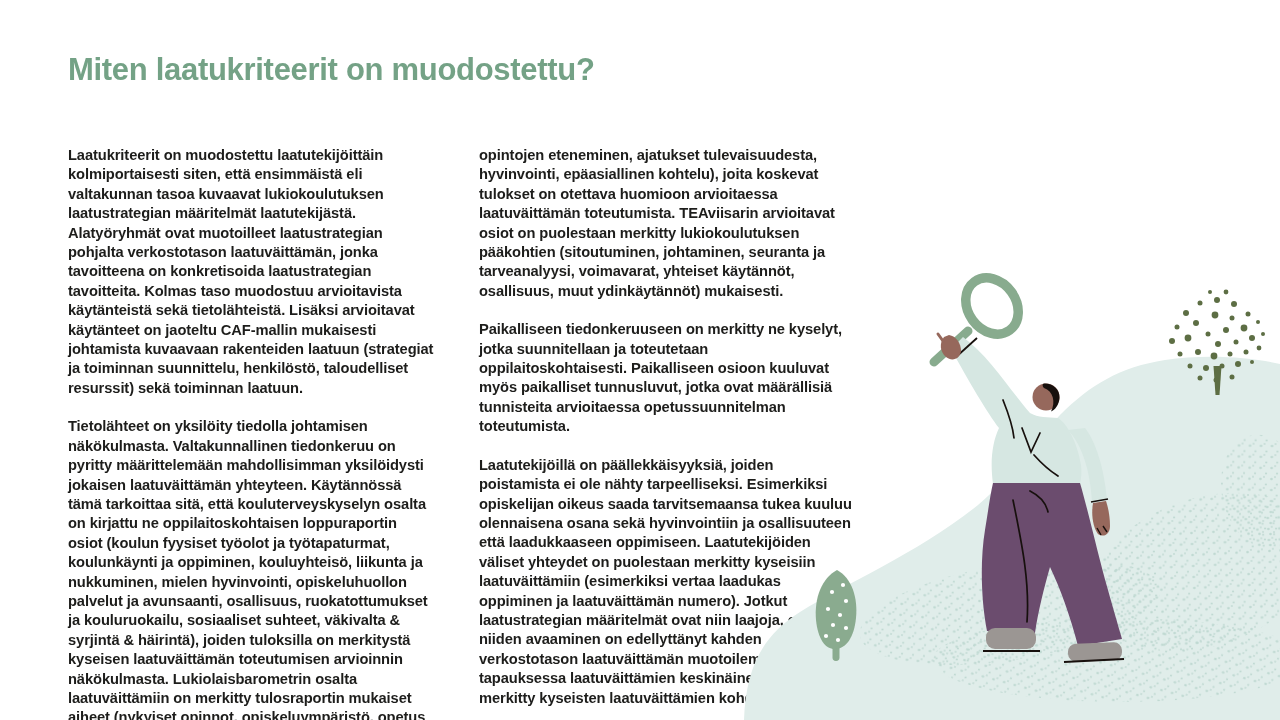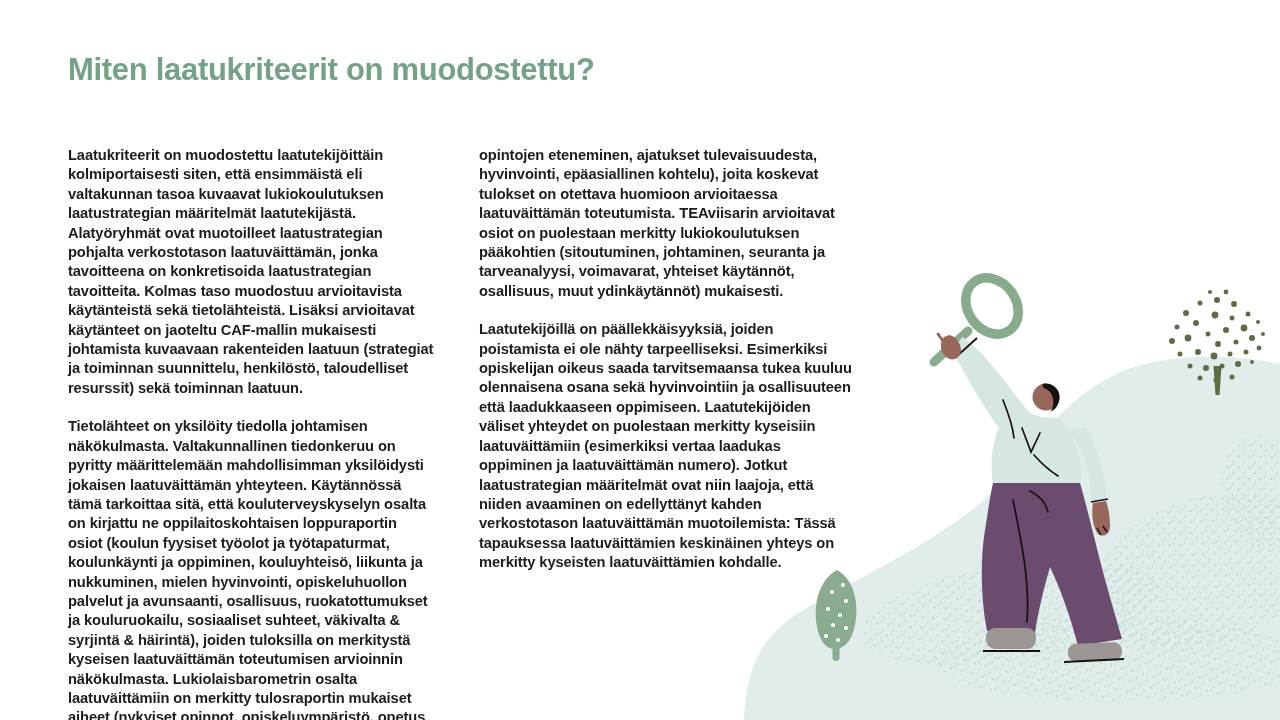--- a/index.html
+++ b/index.html
@@ -35,20 +35,21 @@
 
   <h1 class="title">Miten laatukriteerit on muodostettu?</h1>
 
   <div class="col col-left">
     <p>Laatukriteerit on muodostettu laatutekijöittäin kolmiportaisesti siten, että ensimmäistä eli valtakunnan tasoa kuvaavat lukiokoulutuksen laatustrategian määritelmät laatutekijästä. Alatyöryhmät ovat muotoilleet laatustrategian pohjalta verkostotason laatuväittämän, jonka tavoitteena on konkretisoida laatustrategian tavoitteita. Kolmas taso muodostuu arvioitavista käytänteistä sekä tietolähteistä. Lisäksi arvioitavat käytänteet on jaoteltu CAF-mallin mukaisesti johtamista kuvaavaan rakenteiden laatuun (strategiat ja toiminnan suunnittelu, henkilöstö, taloudelliset resurssit) sekä toiminnan laatuun.</p>
     <p>Tietolähteet on yksilöity tiedolla johtamisen näkökulmasta. Valtakunnallinen tiedonkeruu on pyritty määrittelemään mahdollisimman yksilöidysti jokaisen laatuväittämän yhteyteen. Käytännössä tämä tarkoittaa sitä, että kouluterveyskyselyn osalta on kirjattu ne oppilaitoskohtaisen loppuraportin osiot (koulun fyysiset työolot ja työtapaturmat, koulunkäynti ja oppiminen, kouluyhteisö, liikunta ja nukkuminen, mielen hyvinvointi, opiskeluhuollon palvelut ja avunsaanti, osallisuus, ruokatottumukset ja kouluruokailu, sosiaaliset suhteet, väkivalta &amp; syrjintä &amp; häirintä), joiden tuloksilla on merkitystä kyseisen laatuväittämän toteutumisen arvioinnin näkökulmasta. Lukiolaisbarometrin osalta laatuväittämiin on merkitty tulosraportin mukaiset aiheet (nykyiset opinnot, opiskeluympäristö, opetus ja ohjaus, opiskelutaidot,</p>
   </div>
 
   <div class="col col-right">
     <p>opintojen eteneminen, ajatukset tulevaisuudesta, hyvinvointi, epäasiallinen kohtelu), joita koskevat tulokset on otettava huomioon arvioitaessa laatuväittämän toteutumista. TEAviisarin arvioitavat osiot on puolestaan merkitty lukiokoulutuksen pääkohtien (sitoutuminen, johtaminen, seuranta ja tarveanalyysi, voimavarat, yhteiset käytännöt, osallisuus, muut ydinkäytännöt) mukaisesti.</p>
+    <p>Paikalliseen tiedonkeruuseen on merkitty ne kyselyt, jotka suunnitellaan ja toteutetaan oppilaitoskohtaisesti. Paikalliseen osioon kuuluvat myös paikalliset tunnusluvut, jotka ovat määrällisiä tunnisteita arvioitaessa opetussuunnitelman toteutumista.</p>
     <p>Laatutekijöillä on päällekkäisyyksiä, joiden poistamista ei ole nähty tarpeelliseksi. Esimerkiksi opiskelijan oikeus saada tarvitsemaansa tukea kuuluu olennaisena osana sekä hyvinvointiin ja osallisuuteen että laadukkaaseen oppimiseen. Laatutekijöiden väliset yhteydet on puolestaan merkitty kyseisiin laatuväittämiin (esimerkiksi vertaa laadukas oppiminen ja laatuväittämän numero). Jotkut laatustrategian määritelmät ovat niin laajoja, että niiden avaaminen on edellyttänyt kahden verkostotason laatuväittämän muotoilemista: Tässä tapauksessa laatuväittämien keskinäinen yhteys on merkitty kyseisten laatuväittämien kohdalle.</p>
   </div>
 
   <svg class="illustration" viewBox="738 258 542 462" xmlns="http://www.w3.org/2000/svg">
     <defs>
       <pattern id="speck" width="11" height="11" patternUnits="userSpaceOnUse" patternTransform="rotate(15)">
         <circle cx="2.5" cy="3" r="1.3" fill="var(--speckle-mint,#c0d9d2)"></circle>
         <circle cx="8" cy="8.5" r="1.1" fill="var(--speckle-mint,#c0d9d2)"></circle>
         <circle cx="6" cy="1" r="0.9" fill="var(--speckle-mint,#c0d9d2)"></circle>
       </pattern>

